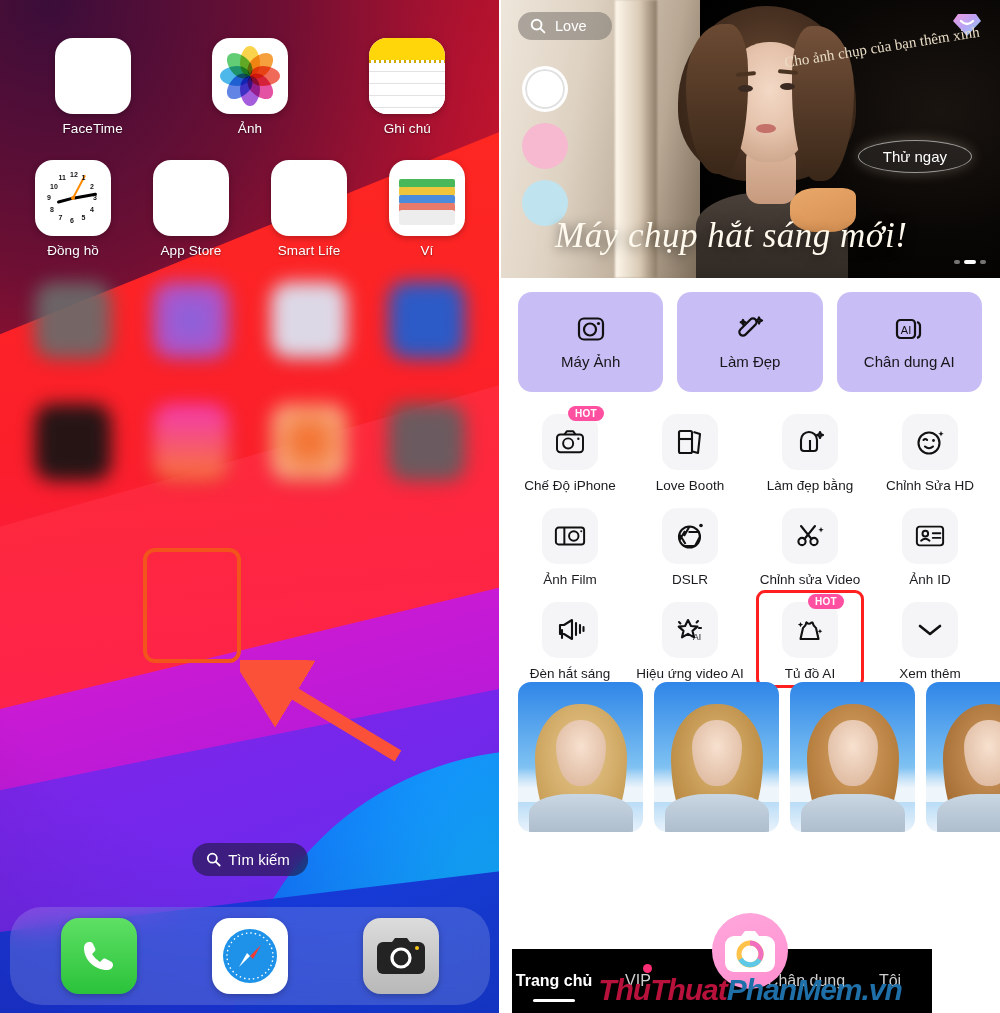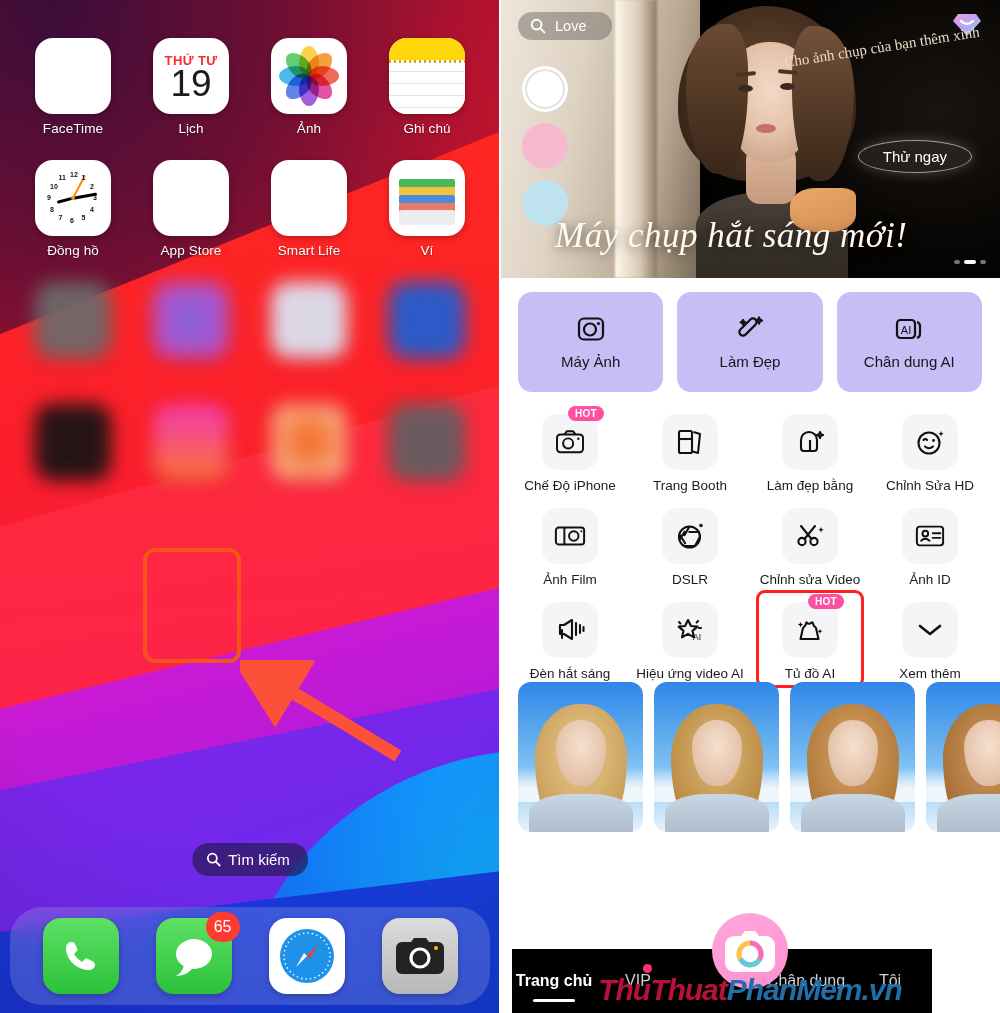--- a/index.html
+++ b/index.html
@@ -338,27 +338,20 @@
     <div class="icon-grid" style="top:38px;">
       <div class="row">
 
         <div class="app">
           <div class="tile ic-facetime">
               <div class="cam"></div>
             </div>
           <div class="lbl">FaceTime</div>
         </div>
 
-        <div class="app">
-          <div class="tile ic-cal">
-            <div class="dow">THỨ TƯ</div>
-            <div class="dnum">19</div>
-          </div>
-          <div class="lbl">Lịch</div>
-        </div>
 
         <div class="app">
           <div class="tile ic-photos">
             <div class="pinwheel" id="pinwheel">
                 <i style="background: rgb(249, 207, 60); transform: translate(-50%, -100%) rotate(0deg);"></i>
                 <i style="background: rgb(246, 151, 44); transform: translate(-50%, -100%) rotate(45deg);"></i>
                 <i style="background: rgb(239, 93, 75); transform: translate(-50%, -100%) rotate(90deg);"></i>
                 <i style="background: rgb(226, 67, 155); transform: translate(-50%, -100%) rotate(135deg);"></i>
                 <i style="background: rgb(156, 79, 216); transform: translate(-50%, -100%) rotate(180deg);"></i>
                 <i style="background: rgb(84, 121, 226); transform: translate(-50%, -100%) rotate(225deg);"></i>
@@ -506,29 +499,20 @@
 
     <div class="dock">
       <div class="dock-item">
         <div class="tile ic-phone">
           <svg width="44" height="44" viewBox="0 0 44 44">
               <path d="M12 8c-3 0-5 3-5 6 0 12 11 22 23 22 3 0 6-2 6-5 0-2-1-3-3-4l-4-2c-2-1-3 0-4 1l-2 2c-3-2-6-5-8-8l2-2c1-1 2-2 1-4l-2-4c-1-2-2-2-4-2z" fill="#fff"></path>
             </svg>
         </div>
       </div>
       <div class="dock-item">
-        <div class="tile ic-msg">
-          <svg width="48" height="46" viewBox="0 0 48 46">
-              <ellipse cx="24" cy="21" rx="18" ry="15" fill="#fff"></ellipse>
-              <path d="M14 32 q-2 8 -8 11 q10 0 16-7z" fill="#fff"></path>
-            </svg>
-        </div>
-        <div class="badge">65</div>
-      </div>
-      <div class="dock-item">
         <div class="tile ic-safari">
           <svg width="62" height="62" viewBox="0 0 62 62">
             <circle cx="31" cy="31" r="27" fill="#1d92e8"></circle>
             <circle cx="31" cy="31" r="23" fill="none" stroke="#fff" stroke-width="1.4" stroke-dasharray="1.5 3"></circle>
             <path d="M42 20 L34 34 L31 31z" fill="#f23b33"></path>
             <path d="M20 42 L28 28 L31 31z" fill="#fff"></path>
           </svg>
         </div>
       </div>
       <div class="dock-item">
@@ -654,21 +638,21 @@
         <div class="cell">
           <div class="box">
             <svg width="30" height="28" viewBox="0 0 30 28">
                 <g fill="none" stroke="#111" stroke-width="2.1" stroke-linejoin="round">
               <rect x="4" y="3" width="13" height="22" rx="1.5"></rect>
                   <path d="M4 11 h13"></path>
               <path d="M18.5 4 l6.5 2 -2 19 -5.5 -1.5"></path>
             </g>
               </svg>
           </div>
-          <div class="c-lbl">Trang Booth</div>
+          <div class="c-lbl">Love Booth</div>
         </div>
 
         <div class="cell">
           <div class="box">
             <svg width="30" height="28" viewBox="0 0 30 28">
                 <g fill="none" stroke="#111" stroke-width="2.1" stroke-linejoin="round">
               <path d="M6 12 a8 8 0 0 1 16 0 v8 a3 3 0 0 1 -3 3 h-10 a3 3 0 0 1 -3 -3z"></path>
               <path d="M15 12 v11"></path>
               <path d="M25 4 l.9 2.1 2.1 .9 -2.1 .9 -.9 2.1 -.9 -2.1 -2.1 -.9 2.1 -.9z"></path>
             </g>

